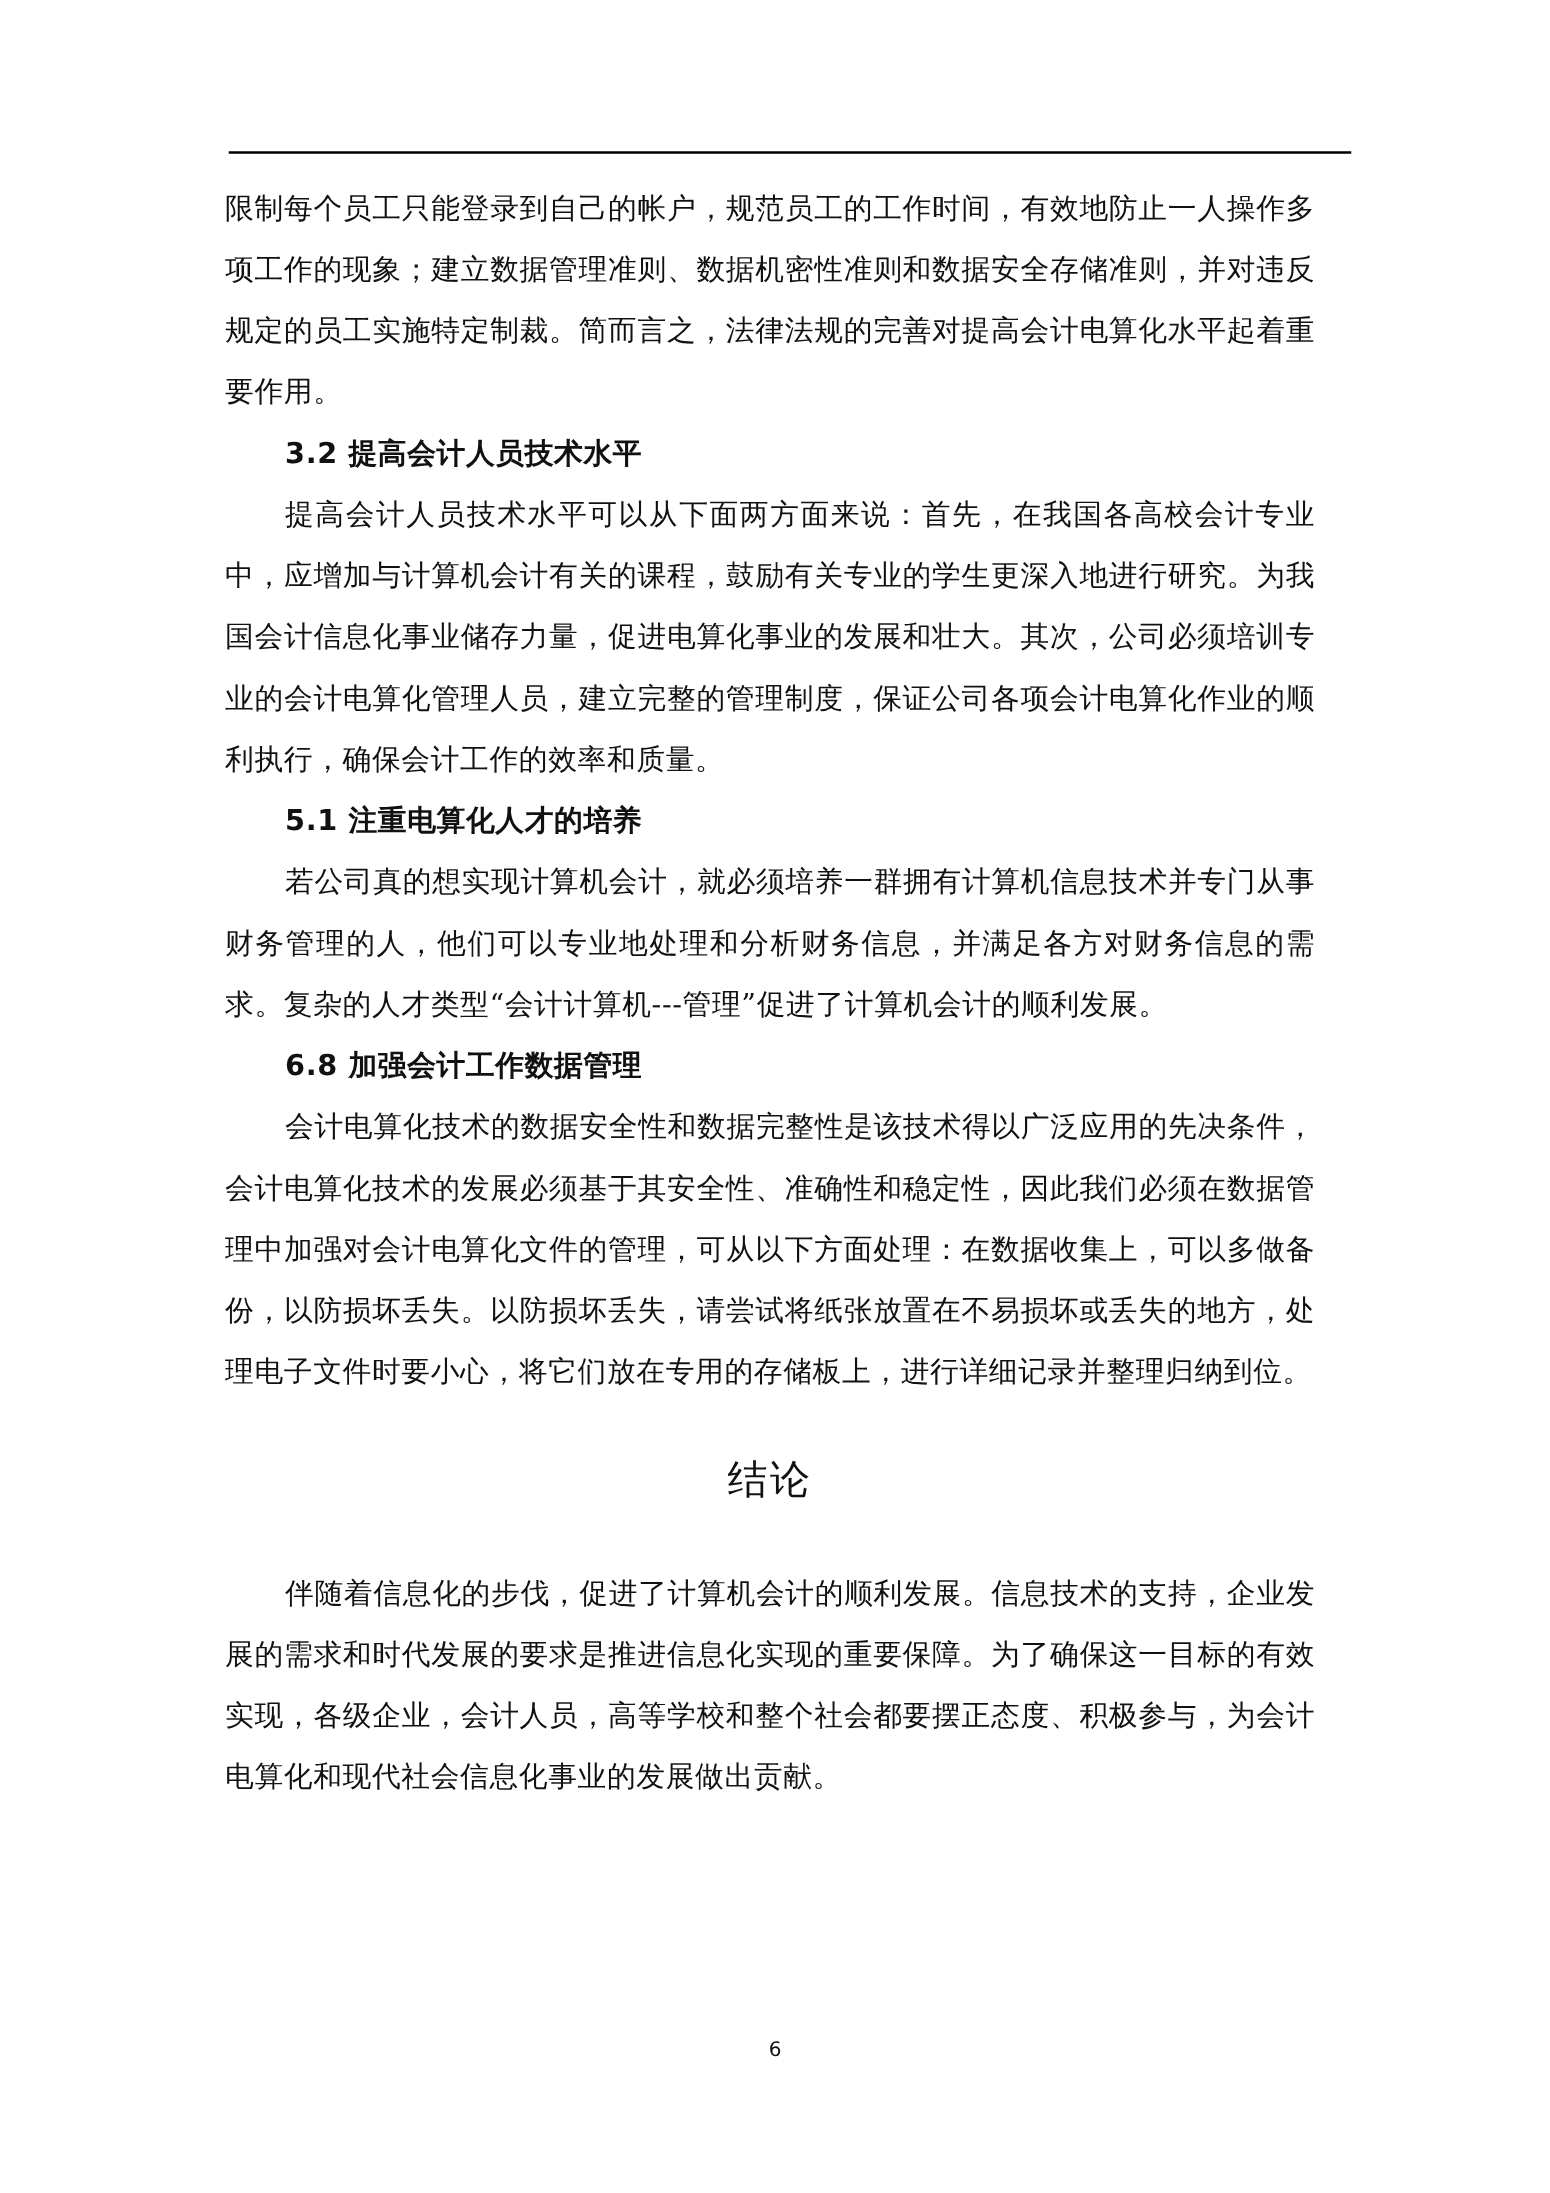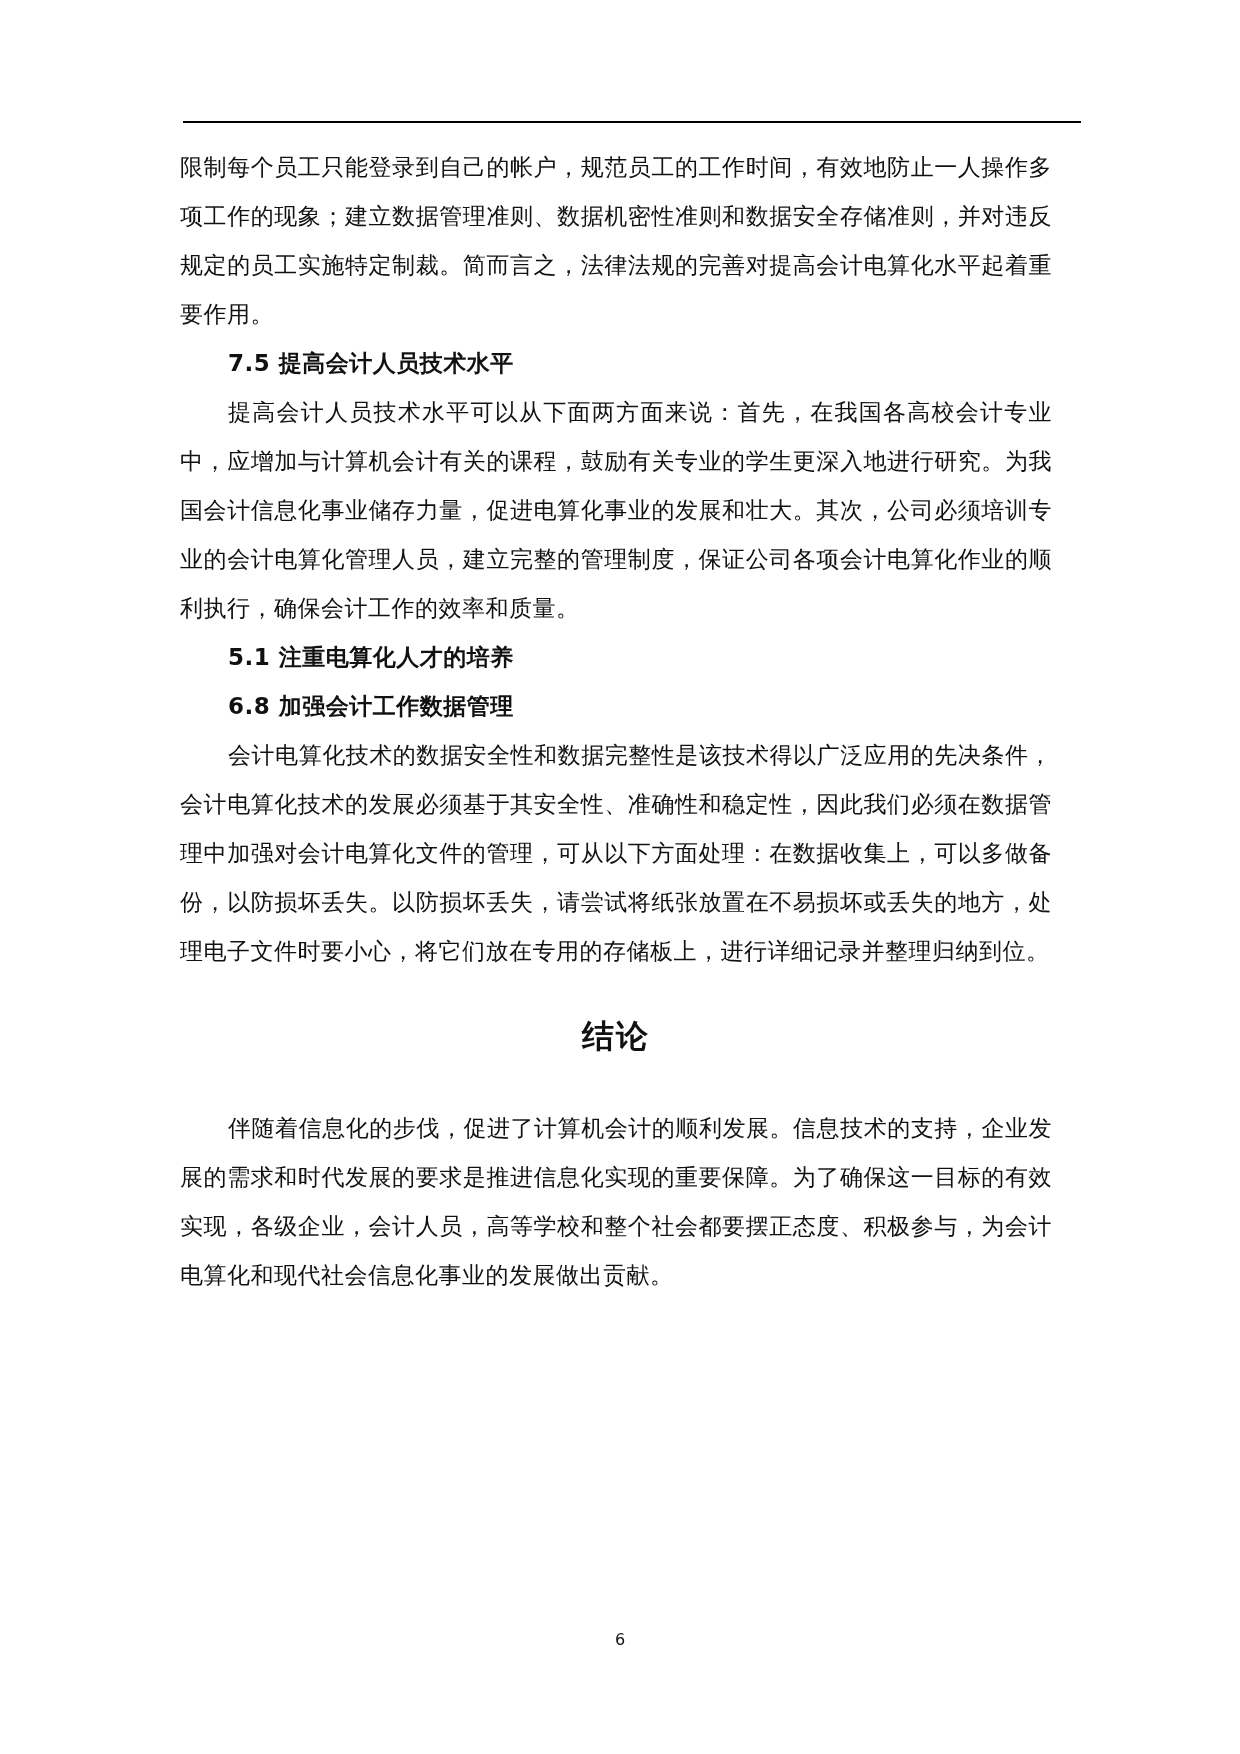--- a/index.html
+++ b/index.html
@@ -45,21 +45,21 @@
       font-family: "DejaVu Sans", "Liberation Sans", sans-serif;
       font-weight: bold;
       font-size: 23px;
       line-height: 49px;
       letter-spacing: 0.5px;
     }
     .conclusion-title {
       margin: 0;
       text-align: center;
       font-family: "DejaVu Sans", "Liberation Sans", sans-serif;
-      font-weight: bold;
+      font-weight: normal;
       font-size: 32px;
       line-height: 40px;
       padding-top: 40px;
       padding-bottom: 48px;
       letter-spacing: 2px;
     }
     .page-number {
       position: absolute;
       left: 0;
       width: 1240px;
@@ -71,24 +71,25 @@
     }
   </style>
 </head>
 <body>
 
 <div class="header-rule"></div>
 
 <div class="content">
   <p class="para">限制每个员工只能登录到自己的帐户，规范员工的工作时间，有效地防止一人操作多项工作的现象；建立数据管理准则、数据机密性准则和数据安全存储准则，并对违反规定的员工实施特定制裁。简而言之，法律法规的完善对提高会计电算化水平起着重要作用。</p>
 
-  <h2 class="heading">7.5 提高会计人员技术水平</h2>
+  <h2 class="heading">3.2 提高会计人员技术水平</h2>
   <p class="para indent">提高会计人员技术水平可以从下面两方面来说：首先，在我国各高校会计专业中，应增加与计算机会计有关的课程，鼓励有关专业的学生更深入地进行研究。为我国会计信息化事业储存力量，促进电算化事业的发展和壮大。其次，公司必须培训专业的会计电算化管理人员，建立完整的管理制度，保证公司各项会计电算化作业的顺利执行，确保会计工作的效率和质量。</p>
 
   <h2 class="heading">5.1 注重电算化人才的培养</h2>
+  <p class="para indent">若公司真的想实现计算机会计，就必须培养一群拥有计算机信息技术并专门从事财务管理的人，他们可以专业地处理和分析财务信息，并满足各方对财务信息的需求。复杂的人才类型“会计计算机---管理”促进了计算机会计的顺利发展。</p>
 
   <h2 class="heading">6.8 加强会计工作数据管理</h2>
   <p class="para indent">会计电算化技术的数据安全性和数据完整性是该技术得以广泛应用的先决条件，会计电算化技术的发展必须基于其安全性、准确性和稳定性，因此我们必须在数据管理中加强对会计电算化文件的管理，可从以下方面处理：在数据收集上，可以多做备份，以防损坏丢失。以防损坏丢失，请尝试将纸张放置在不易损坏或丢失的地方，处理电子文件时要小心，将它们放在专用的存储板上，进行详细记录并整理归纳到位。</p>
 
   <h1 class="conclusion-title">结论</h1>
   <p class="para indent">伴随着信息化的步伐，促进了计算机会计的顺利发展。信息技术的支持，企业发展的需求和时代发展的要求是推进信息化实现的重要保障。为了确保这一目标的有效实现，各级企业，会计人员，高等学校和整个社会都要摆正态度、积极参与，为会计电算化和现代社会信息化事业的发展做出贡献。</p>
 </div>
 
 <div class="page-number">6</div>
 

